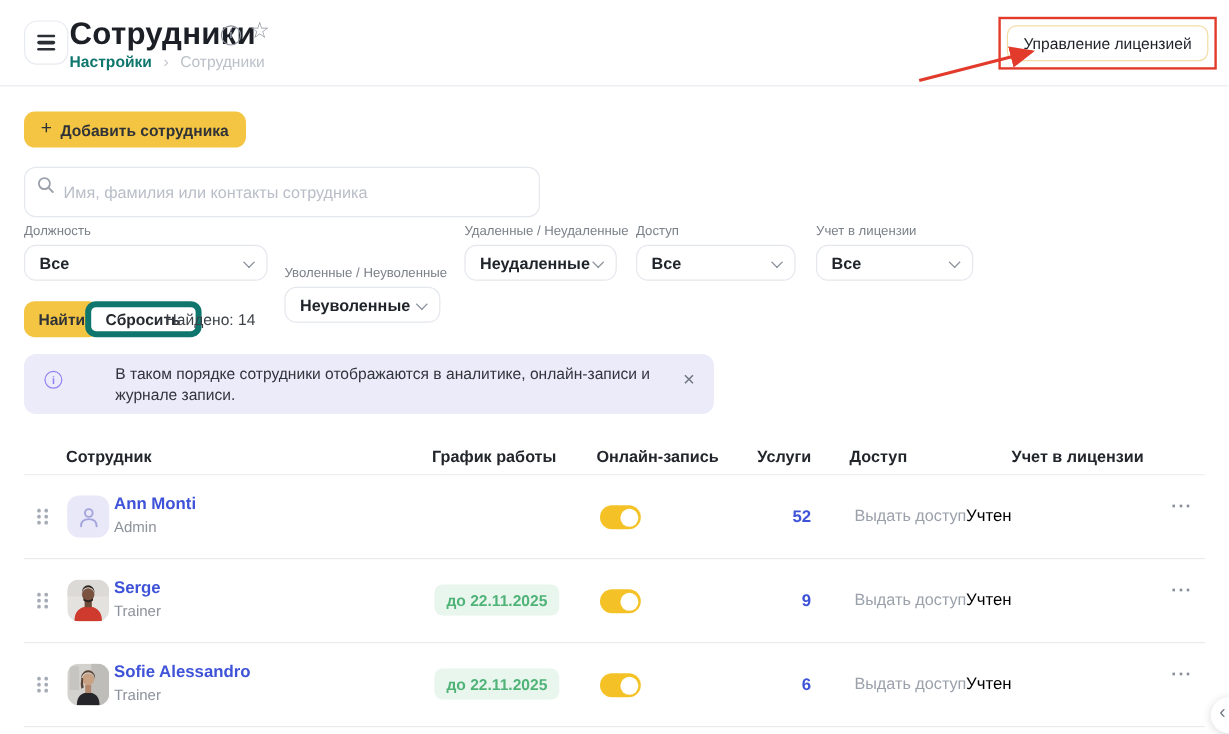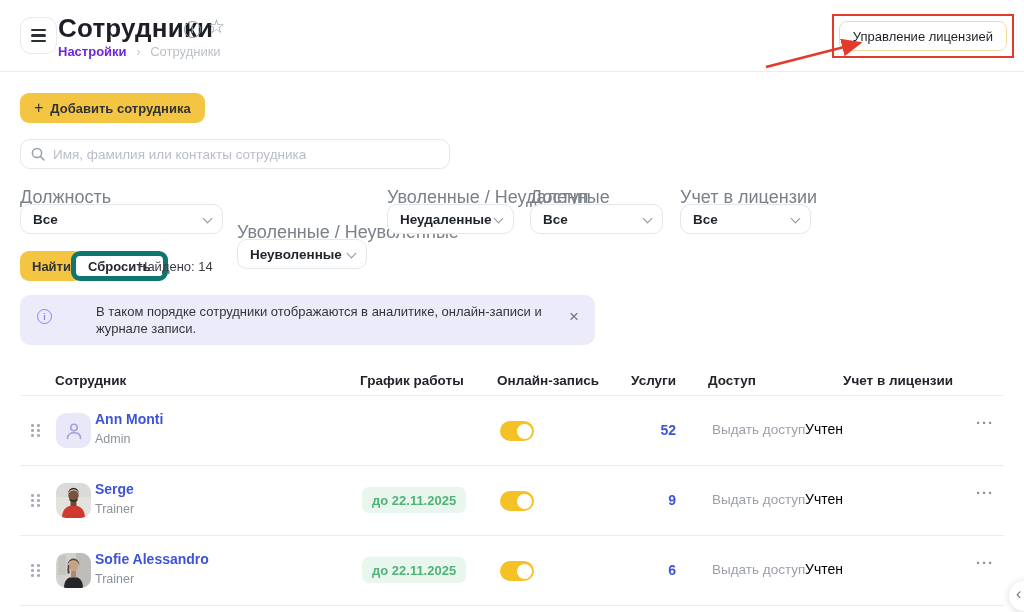--- a/index.html
+++ b/index.html
@@ -11,43 +11,43 @@
   .topbar { position:absolute; left:0; top:0; width:100%; height:72px; background:#fff; border-bottom:1px solid #e9ebef; }
   .hamburger { position:absolute; left:20px; top:17px; width:37px; height:37px; background:#fff;
     border:1.5px solid #e7eaef; border-radius:11px; cursor:pointer; display:flex; align-items:center; justify-content:center; }
   .hamburger .bars { display:flex; flex-direction:column; gap:3px; }
   .hamburger .bars i { display:block; width:15px; height:2.2px; background:#2b2f36; border-radius:2px; }
   .page-title { position:absolute; left:58px; top:13px; font-size:26px; font-weight:700; letter-spacing:.2px; color:#1c2026; }
   .title-info { position:absolute; left:184px; top:21px; width:17px; height:17px; border:1.5px solid #8d939c; border-radius:50%;
     color:#8d939c; font-size:10px; font-weight:700; display:flex; align-items:center; justify-content:center; cursor:pointer; }
   .title-star { position:absolute; left:208px; top:17px; font-size:19px; color:#8d939c; cursor:pointer; line-height:1; }
   .breadcrumb { position:absolute; left:58px; top:44px; font-size:13px; }
-  .breadcrumb .parent { color:#6d28d9; font-weight:600; cursor:pointer; }
+  .breadcrumb .parent { color:#0f766e; font-weight:600; cursor:pointer; }
   .breadcrumb .sep { color:#c3c7ce; margin:0 6px; }
   .breadcrumb .current { color:#bcc1c9; }
 
   .annotation-box { position:absolute; top:14px; right:10px; border:2px solid #e33b2b; padding:5px; background:transparent; }
   .license-btn { height:30px; padding:4px 13px; background:#fff; border:1px solid #f3dca4; border-radius:8px;
     font-family:inherit; font-size:13px; color:#1c2026; cursor:pointer; white-space:nowrap; }
   .arrow-svg { position:absolute; left:762px; top:36px; overflow:visible; pointer-events:none; }
 
   
   .add-btn { position:absolute; left:20px; top:93px; height:30px; padding:0 14px; background:#f4c542; border:none; border-radius:9px;
     font-family:inherit; font-size:13px; font-weight:700; color:#2f3237; cursor:pointer; display:flex; align-items:center; gap:7px; }
   .add-btn .plus { font-size:16px; font-weight:400; line-height:1; }
-  .search-wrap { position:absolute; left:20px; top:139px; width:430px; height:30px; }
+  .search-wrap { position:absolute; left:20px; top:139px; width:430px; height:42px; }
   .search-wrap svg { position:absolute; left:11px; top:8px; }
   .search-input { width:100%; height:100%; border:1px solid #e4e7ec; border-radius:10px; padding:0 12px 0 32px;
     font-family:inherit; font-size:13.5px; color:#21242a; outline:none; }
   .search-input::placeholder { color:#b8bdc7; }
 
   
   .filters { position:absolute; left:0; top:187px; width:100%; height:48px; }
   .filter { position:absolute; top:0; }
-  .filter .flabel { font-size:18px; color:#7b8189; white-space:nowrap; }
+  .filter .flabel { font-size:11px; color:#7b8189; white-space:nowrap; }
   .fselect { position:absolute; top:17px; left:0; height:30px; border:1px solid #e4e7ec; border-radius:10px; background:#fff;
     display:flex; align-items:center; padding:0 26px 0 12px; font-size:13.5px; font-weight:600; color:#1f232a; cursor:pointer; }
   .fselect .caret { position:absolute; right:11px; top:10px; width:7px; height:7px; border-right:1.6px solid #8d939c;
     border-bottom:1.6px solid #8d939c; transform:rotate(45deg); }
 
   
   .find-btn { position:absolute; left:20px; top:251px; height:30px; padding:0 12px; background:#f4c542; border:none; border-radius:9px;
     font-family:inherit; font-size:13px; font-weight:700; color:#2f3237; cursor:pointer; }
   .reset-btn { position:absolute; left:71px; top:251px; height:30px; padding:0 12px; background:#fff; border:5px solid #0f766e; border-radius:9px;
     font-family:inherit; font-size:13px; font-weight:600; color:#25282e; cursor:pointer; }
@@ -148,21 +148,21 @@
       </div>
     </div>
     <div class="filter" style="left:237px;margin-top:35px;">
       <div class="flabel">Уволенные / Неуволенные</div>
       <div class="fselect" style="width:130px;">
         <span>Неуволенные</span>
         <span class="caret"></span>
       </div>
     </div>
     <div class="filter" style="left:387px;">
-      <div class="flabel">Уволенные / Неудаленные</div>
+      <div class="flabel">Удаленные / Неудаленные</div>
       <div class="fselect" style="width:127px;">
         <span>Неудаленные</span>
         <span class="caret"></span>
       </div>
     </div>
     <div class="filter" style="left:530px;">
       <div class="flabel">Доступ</div>
       <div class="fselect" style="width:133px;">
         <span>Все</span>
         <span class="caret"></span>

